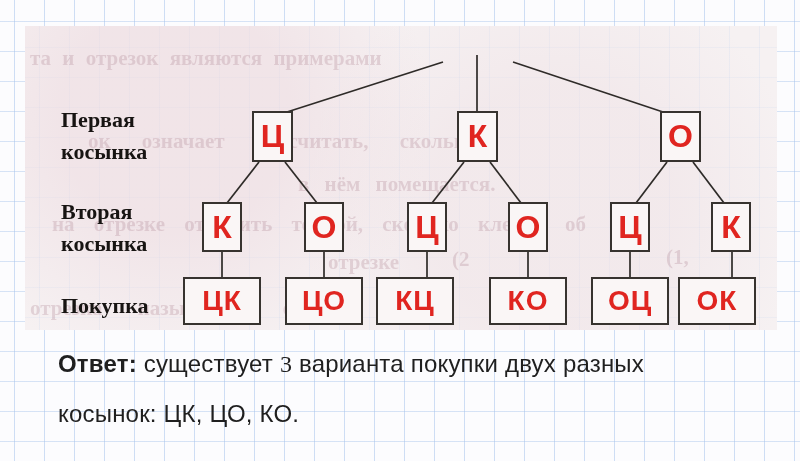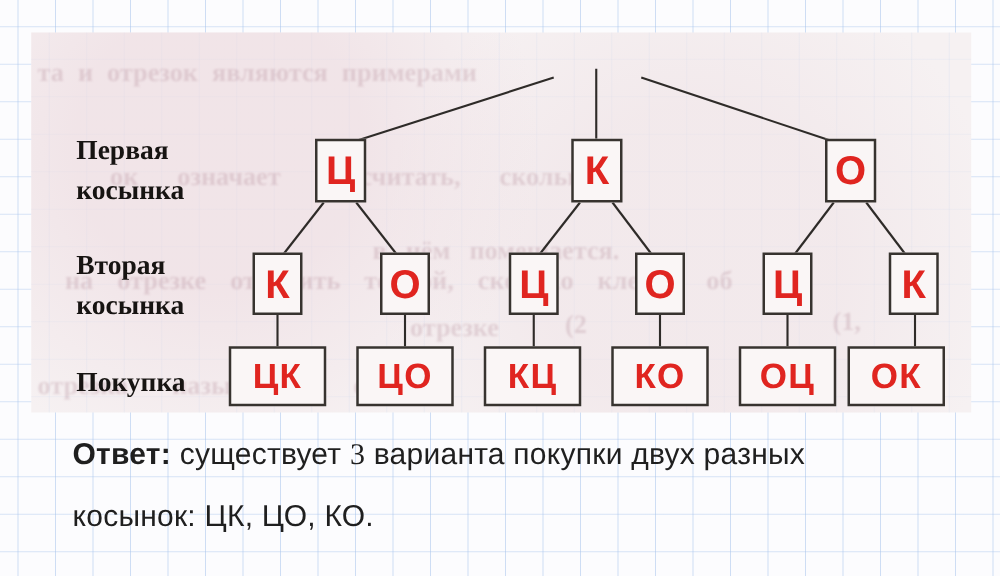--- a/index.html
+++ b/index.html
@@ -73,21 +73,21 @@
 </head>
 <body>
 
 <div class="page">
 
   <div class="scan"></div>
 
   <div style="position:absolute;left:0;top:0;width:696px;height:461px;pointer-events:none;">
       <span class="bleed" style="left: 30px; top: 46px; word-spacing: 6px;">та и отрезок являются примерами</span>
       <span class="bleed" style="left: 88px; top: 129px; word-spacing: 26px;">ок означает подсчитать, сколько</span>
-      <span class="bleed" style="left: 298px; top: 172px; word-spacing: 10px; margin-top: 16px;">в нём помещается.</span>
+      <span class="bleed" style="left: 298px; top: 172px; word-spacing: 10px;">в нём помещается.</span>
       <span class="bleed" style="left: 52px; top: 212px; word-spacing: 14px;">на отрезке  отметить точкой,  сколько клетки  об</span>
       <span class="bleed" style="left: 328px; top: 250px; word-spacing: 0px;">отрезке</span>
       <span class="bleed" style="left: 452px; top: 247px; word-spacing: 0px;">(2</span>
       <span class="bleed" style="left: 666px; top: 245px; word-spacing: 0px;">(1,</span>
       <span class="bleed" style="left: 30px; top: 296px; word-spacing: 30px;">отрезка называется  если</span>
     </div>
 
   <svg class="connectors" width="800" height="461">
     <line x1="443" y1="62" x2="287" y2="112"></line>
     <line x1="477" y1="55" x2="477" y2="111"></line>
@@ -125,21 +125,21 @@
 
   <div class="node l2" style="left:202px">К</div>
   <div class="node l2" style="left:304px">О</div>
   <div class="node l2" style="left:407px">Ц</div>
   <div class="node l2" style="left:508px">О</div>
   <div class="node l2" style="left:610px">Ц</div>
   <div class="node l2" style="left:711px">К</div>
 
   <div class="node l3" style="left:183px">ЦК</div>
   <div class="node l3" style="left:285px">ЦО</div>
-  <div class="node l3" style="left:387px">КЦ</div>
+  <div class="node l3" style="left:376px">КЦ</div>
   <div class="node l3" style="left:489px">КО</div>
   <div class="node l3" style="left:591px">ОЦ</div>
   <div class="node l3" style="left:678px">ОК</div>
 
   <div class="answer-line" style="top:350px">
     <span class="lbl">Ответ:</span><span> существует </span><span class="num">3</span><span> варианта покупки двух разных</span>
   </div>
   <div class="answer-line" style="top:400px">косынок: ЦК, ЦО, КО.</div>
 
 </div>

